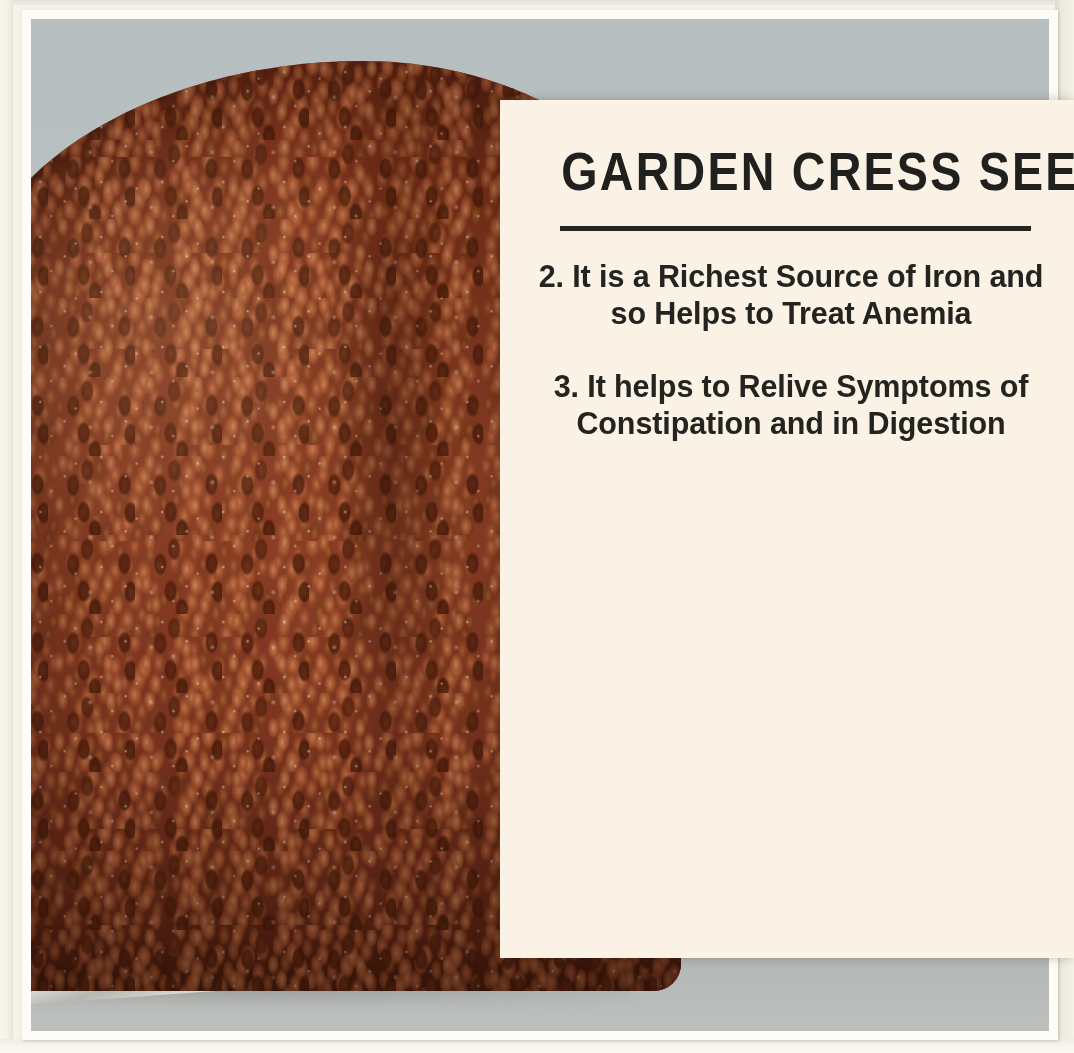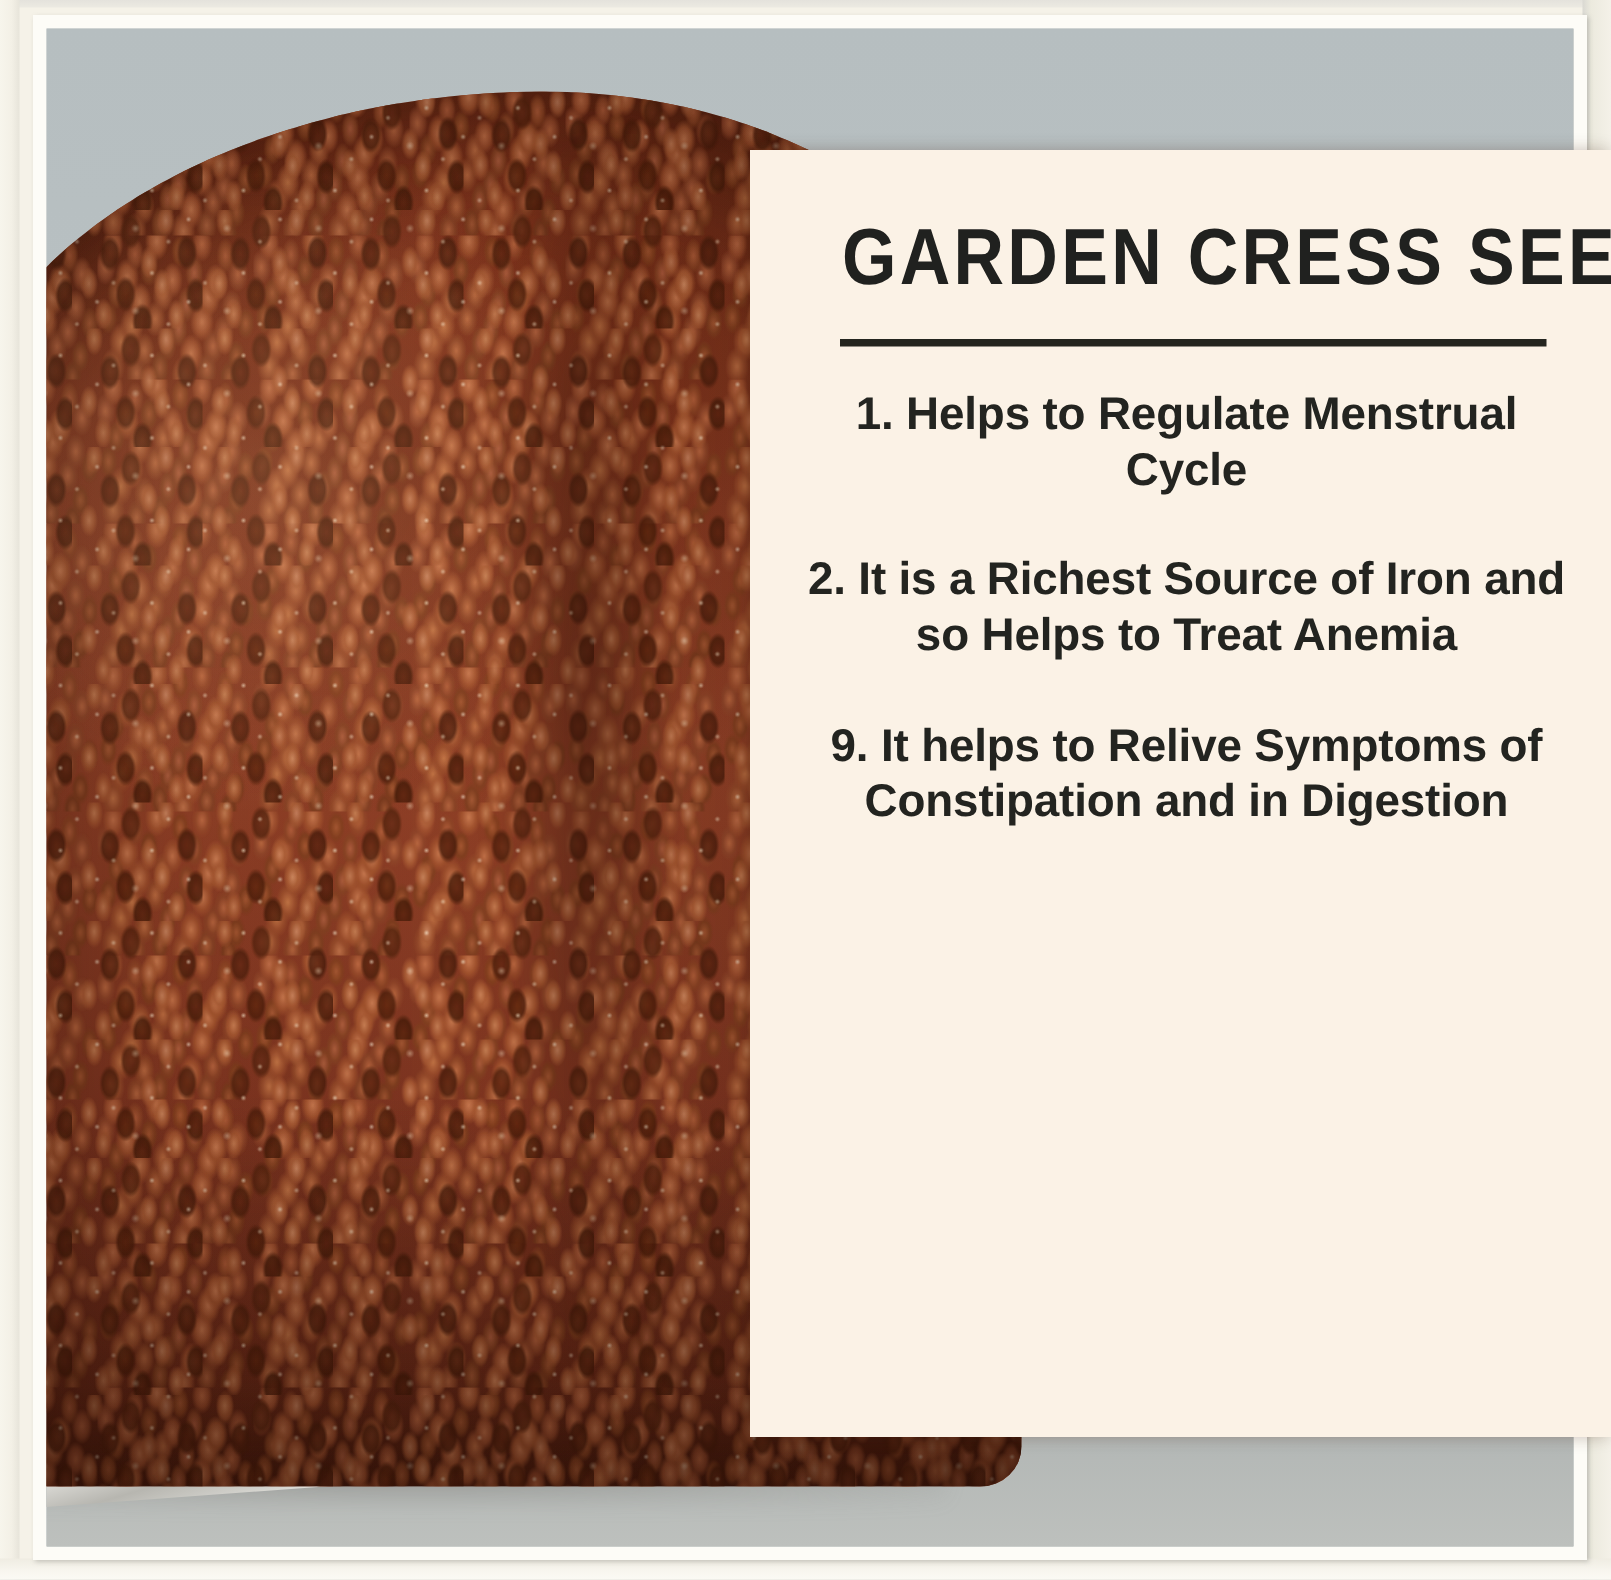--- a/index.html
+++ b/index.html
@@ -358,20 +358,19 @@
     <div id="seed-crevasse"></div>
   </div>
 
   <div id="info-card">
 
     <h1 id="card-title">GARDEN CRESS SEED</h1>
 
     <div id="title-divider"></div>
 
     <ul id="benefit-list">
-      <li class="benefit-item">1. Helps to Regulate Menstrual Cycle</li>
       <li class="benefit-item">2. It is a Richest Source of Iron and so Helps to Treat Anemia</li>
-      <li class="benefit-item">9. It helps to Relive Symptoms of Constipation and in Digestion</li>
+      <li class="benefit-item">3. It helps to Relive Symptoms of Constipation and in Digestion</li>
     </ul>
 
   </div>
 
 </div>
 
 </body></html>

